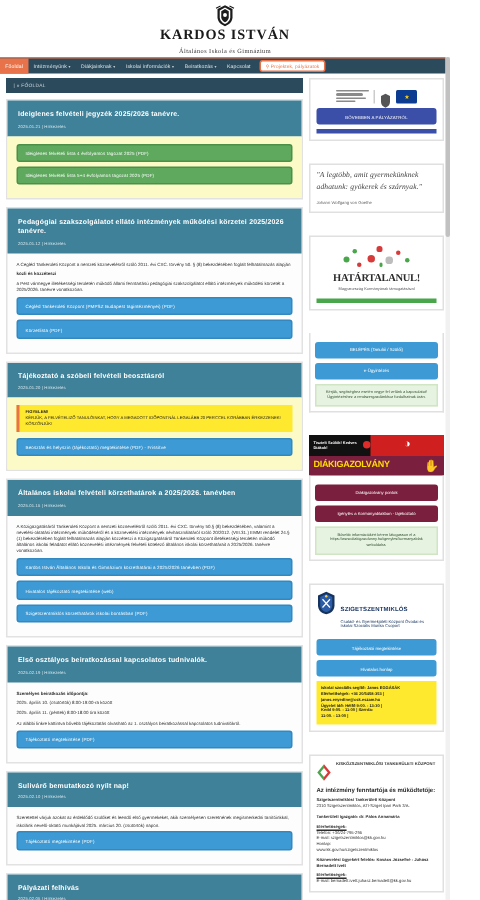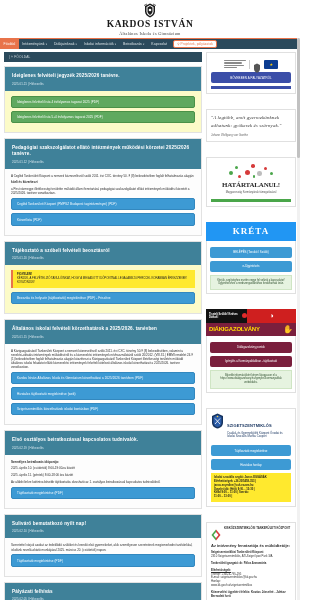--- a/index.html
+++ b/index.html
@@ -320,23 +320,20 @@
           <span style="left:74%;top:8px;width:3px;height:3px;background:#4aa64a"></span>
           <span style="left:34%;top:11px;width:3px;height:3px;background:#d63b3b"></span>
           <span style="left:52%;top:11px;width:2.5px;height:2.5px;background:#4aa64a"></span>
         </div>
         <div class="hatar-title">HATÁRTALANUL!</div>
         <div class="hatar-sub">Magyarország Kormányának támogatásával</div>
         <div class="greenbar"></div>
       </div>
 
       <div class="w" style="padding:0;border:none;">
-        <div class="kreta">
-          <div class="kreta-t">KRÉTA</div>
-        </div>
         <div style="border:1px solid #e0e0e0;border-top:none;padding:3px;">
           <a class="kbtn">BELÉPÉS (Tanulói / Szülői)</a>
           <a class="kbtn">e-Ügyintézés</a>
           <div class="greenbox">Kérjük, segítséghez esetén vegye fel velünk a kapcsolatot! Ügyintézéshez a rendszergazdánkhoz fordulhatnak órán.</div>
         </div>
       </div>
 
       <div class="w" style="padding:0;border:none;">
         <div class="banner-red">
           <span class="l">

